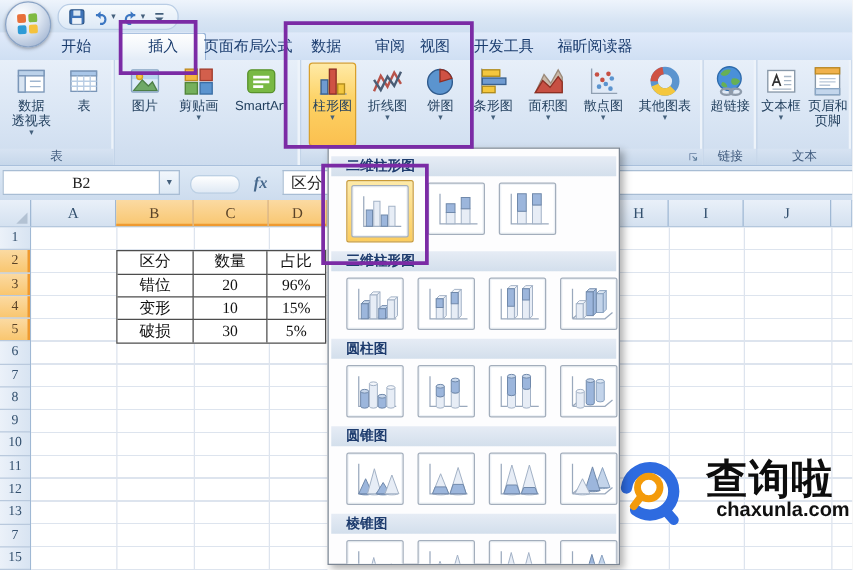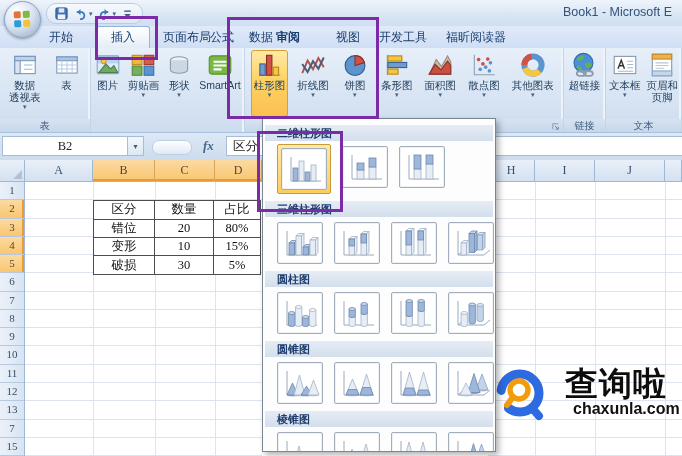--- a/index.html
+++ b/index.html
@@ -133,38 +133,37 @@
         </span>
         <span class="qbtn">
           <span>
             <svg viewBox="0 0 16 16">
               <path d="M4.5 5.5 h7" stroke="#44607c" stroke-width="1.5"></path>
               <polygon points="4.5,8.5 11.5,8.5 8,12.5" fill="#44607c"></polygon>
             </svg>
           </span>
         </span>
       </div>
-    <div class="wtitle">Book1 - Microsoft E</div>
   </div>
   <div class="orb">
     <div class="orb-grid">
       <span style="background:#e8703a"></span>
         <span style="background:#7fba42"></span>
       <span style="background:#2e9bd6"></span>
         <span style="background:#f5c23c"></span>
     </div>
   </div>
 
   <div class="tabbar">
       <div class="tab" style="left: 38px; width: 46px;">开始</div>
-      <div class="tab active" style="left: 96px; width: 54px;">插入</div>
+      <div class="tab active" style="left: 96px; width: 69px;">插入</div>
       <div class="tab" style="left: 156px; width: 62px;">页面布局</div>
       <div class="tab" style="left: 200px; width: 44px;">公式</div>
       <div class="tab" style="left: 241px; width: 40px;">数据</div>
-      <div class="tab" style="left: 268px; width: 40px; font-weight: bold;">审阅</div>
+      <div class="tab" style="left: 292px; width: 40px;">审阅</div>
       <div class="tab" style="left: 328px; width: 40px;">视图</div>
       <div class="tab" style="left: 372px; width: 62px;">开发工具</div>
       <div class="tab" style="left: 436px; width: 80px;">福昕阅读器</div>
     </div>
 
   <div class="ribbon">
       <div class="rgroup" style="width: 97px;">
         <div class="rgroup-body">
           <div class="rbtn">
             <span>
@@ -209,30 +208,20 @@
           <div class="rbtn">
             <span>
               <svg viewBox="0 0 26 26">
                 <rect x="3" y="4" width="9" height="8.5" fill="#f5b63f" stroke="#c08b22"></rect>
                 <rect x="14" y="4" width="9" height="8.5" fill="#d35f4c" stroke="#a23c2c"></rect>
                 <rect x="3" y="14" width="9" height="8.5" fill="#75b05c" stroke="#518539"></rect>
                 <rect x="14" y="14" width="9" height="8.5" fill="#5b94cf" stroke="#3a6ea5"></rect>
               </svg>
             </span>
             <span class="rlabel">剪贴画</span>
-            <span class="rarrow">▾</span>
-          </div>
-          <div class="rbtn">
-            <span>
-              <svg viewBox="0 0 26 26">
-                <ellipse cx="13" cy="8.5" rx="8" ry="3.2" fill="#eef2f7" stroke="#8d9aa8"></ellipse>
-                <path d="M5 8.5 v9 a8 3.2 0 0 0 16 0 v-9" fill="#cdd7e2" stroke="#8d9aa8"></path>
-              </svg>
-            </span>
-            <span class="rlabel">形状</span>
             <span class="rarrow">▾</span>
           </div>
           <div class="rbtn">
             <span>
               <svg viewBox="0 0 26 26">
                 <rect x="3" y="4.5" width="20" height="17" rx="3" fill="#79b943" stroke="#58922c"></rect>
                 <path d="M7 10 h12 M7 13.5 h12 M7 17 h7.5" stroke="#fff" stroke-width="2" fill="none"></path>
               </svg>
             </span>
             <span class="rlabel">SmartArt</span>
@@ -431,21 +420,21 @@
 
   <div class="dtable">
       <div class="drow">
         <div class="dcell" style="width: 61px;">区分</div>
         <div class="dcell" style="width: 59px;">数量</div>
         <div class="dcell" style="width: 46px;">占比</div>
       </div>
       <div class="drow">
         <div class="dcell" style="width: 61px;">错位</div>
         <div class="dcell" style="width: 59px;">20</div>
-        <div class="dcell" style="width: 46px;">80%</div>
+        <div class="dcell" style="width: 46px;">96%</div>
       </div>
       <div class="drow">
         <div class="dcell" style="width: 61px;">变形</div>
         <div class="dcell" style="width: 59px;">10</div>
         <div class="dcell" style="width: 46px;">15%</div>
       </div>
       <div class="drow">
         <div class="dcell" style="width: 61px;">破损</div>
         <div class="dcell" style="width: 59px;">30</div>
         <div class="dcell" style="width: 46px;">5%</div>

